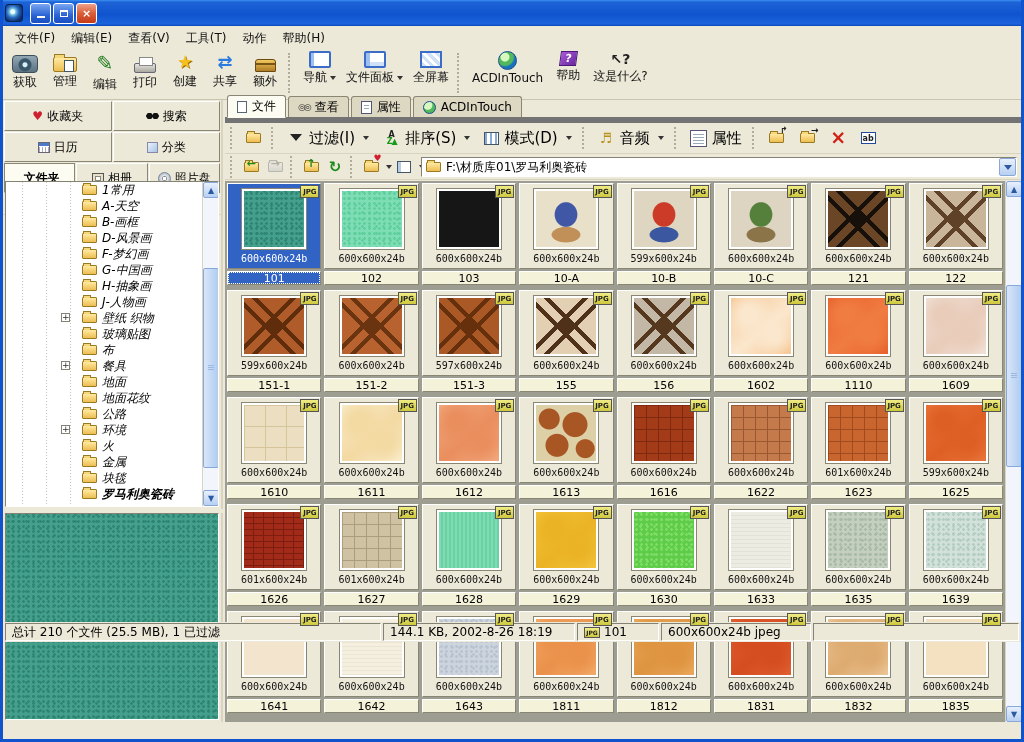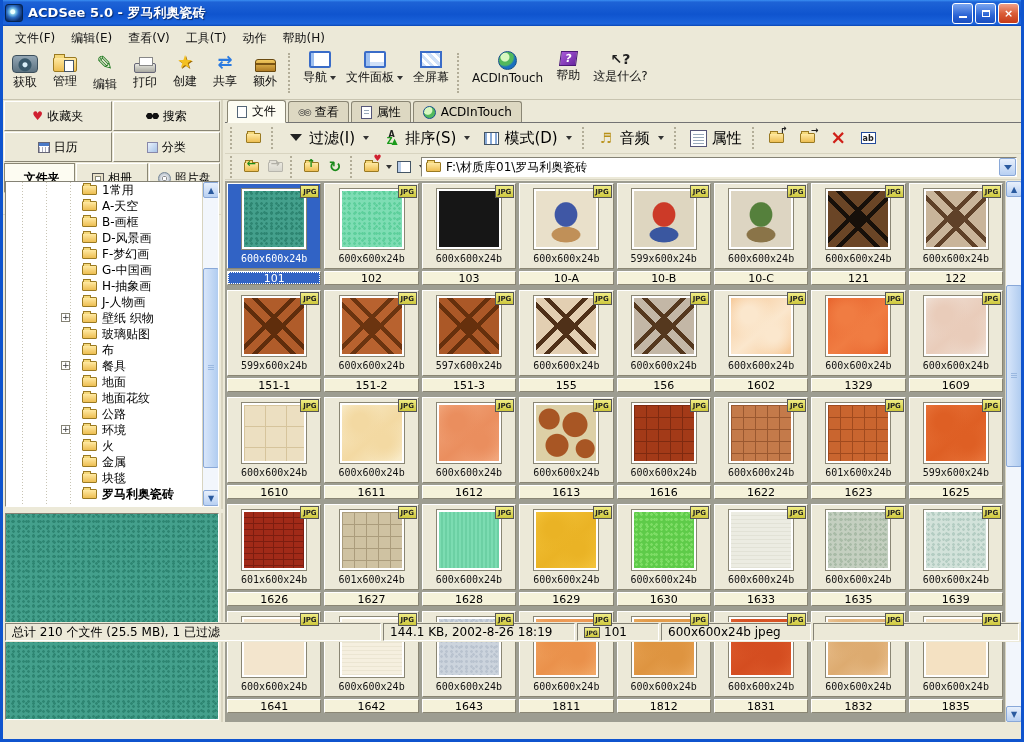--- a/index.html
+++ b/index.html
@@ -72,39 +72,39 @@
   .ic-calendar{width:12px;height:11px;border:1px solid #667;background:repeating-linear-gradient(90deg,#aab 0 1px,transparent 1px 3px) 0 4px/100% 100% no-repeat,#fff;box-shadow:inset 0 3px 0 #4a7ac8;}
   .ic-categories{width:11px;height:11px;border:1px solid #88a;background:linear-gradient(135deg,#eaf2fc,#a8c4e8);}
   .ic-album{width:12px;height:11px;border:1px solid #555;background:#fff;box-shadow:inset 0 0 0 2px #e8e0c8,inset 0 0 0 3px #887;}
   .ic-disc{width:13px;height:13px;border-radius:50%;border:1px solid #789;background:radial-gradient(circle,#fff 0 1.5px,#888 2px,#e0e4ea 3px,#b0b8c0 6px);}
   .fplus{position:relative;}
   .fplus::after{content:'+';position:absolute;right:-4px;top:-6px;color:#1a7a1a;font-weight:bold;font-size:10px;background:#f8f4d8;border:1px solid #9a7a22;border-radius:50%;width:8px;height:8px;line-height:7px;text-align:center;}
   
   #tree{position:absolute;left:2px;top:81px;width:214px;height:326px;background:#fff;
     border:1px solid;border-color:#848275 #fff #fff #848275;overflow:hidden;
     background-image:repeating-linear-gradient(180deg,#c8c4b4 0 1px,transparent 1px 3px),repeating-linear-gradient(180deg,#c8c4b4 0 1px,transparent 1px 3px),repeating-linear-gradient(180deg,#c8c4b4 0 1px,transparent 1px 3px);
-    background-size:1px 100%,1px 100%,1px 100%;background-position:16px 0,40px 0,64px 0;background-repeat:no-repeat;}
+    background-size:1px 100%,1px 100%,1px 100%;background-position:16px 0,40px 0,64px 0;background-repeat:no-repeat;font-style:italic;}
   .trow{height:16px;display:flex;align-items:center;padding-left:76px;position:relative;font-size:12px;white-space:nowrap;}
   .trow .folder{margin-right:5px;flex:none;}
   .trow.sel span{font-weight:bold;}
   .ebox{position:absolute;left:55px;top:3px;width:9px;height:9px;background:#fff;border:1px solid #848275;
     font-size:9px;line-height:7px;text-align:center;color:#333;}
   
   .vscroll{position:absolute;right:0;top:0;bottom:0;width:16px;background:#f2f6fc;border-left:1px solid #d8d4c0;}
   .sbtn{position:absolute;left:0;width:16px;height:16px;background:linear-gradient(#e8f0fc,#b8d0f2);
     border:1px solid #89a8d8;border-radius:2px;color:#2a5a9f;font-size:8px;display:flex;align-items:center;justify-content:center;}
   .sthumb{position:absolute;left:0;width:16px;background:linear-gradient(90deg,#d8e6fa,#b0ccf0);border:1px solid #89a8d8;border-radius:2px;}
   .sthumb::after{content:'';position:absolute;left:4px;right:4px;top:50%;height:5px;margin-top:-3px;
     background:repeating-linear-gradient(180deg,#9ab8e0 0 1px,transparent 1px 2px);}
   
   #splitter{position:absolute;left:0;top:409px;width:220px;height:4px;background:#ece9d8;}
   #preview{position:absolute;left:2px;top:413px;width:214px;height:207px;border:1px solid;border-color:#848275 #fff #fff #848275;}
   
   #main{position:absolute;left:222px;top:100px;width:796px;height:622px;background:#ece9d8;}
-  #maintabs{height:23px;display:flex;align-items:flex-end;padding-left:2px;gap:2px;border-bottom:1px solid #737373;}
+  #maintabs{height:23px;display:flex;align-items:flex-end;padding-left:2px;gap:2px;border-bottom:6px solid #737373;}
   .mtab{height:21px;display:flex;align-items:center;gap:5px;padding:0 9px;font-size:12px;
     border:1px solid #8a8674;border-bottom:none;border-radius:3px 3px 0 0;background:#ddd8c2;}
   .mtab.active{background:#fdfcf2;height:23px;margin-bottom:-1px;border-bottom:1px solid #fdfcf2;}
   .ic-page{width:10px;height:12px;background:#fff;border:1px solid #567;}
   .ic-view2{font-size:9px;letter-spacing:-2px;color:#333;font-weight:bold;}
   .ic-view2::before{content:'◎◎';}
   .ic-globe.small{width:13px;height:13px;}
   .ic-propsdoc{width:11px;height:13px;background:#fff;border:1px solid #557;position:relative;}
   .ic-propsdoc::before{content:'';position:absolute;left:2px;right:2px;top:3px;bottom:2px;
     background:repeating-linear-gradient(180deg,#9ab 0 1px,transparent 1px 3px);}
@@ -161,21 +161,20 @@
   .seg{border:1px solid;border-color:#848275 #fff #fff #848275;font-size:12px;display:flex;align-items:center;padding:0 6px;white-space:nowrap;gap:4px;}
   .seg.fill{flex:1;}
   .minibadge{width:16px;height:11px;font-size:6px;}
 </style>
 </head>
 <body>
 
 <div id="app">
   <div id="titlebar">
     <div id="appicon"></div>
-    <div id="wtitle">ACDSee 5.0 - 罗马利奥瓷砖</div>
     <div class="wbtn">
         <div class="minim"></div>
       </div>
     <div class="wbtn">
         <div class="restore"></div>
       </div>
     <div class="wbtn close">×</div>
   </div>
 
   <div id="menubar">
@@ -667,21 +666,21 @@
             <div class="plate">1602</div>
           </div>
           <div class="cell">
             <div class="tpanel">
               <div class="badge">JPG</div>
               <div class="imgframe">
                 <div class="thumbimg" style="background: radial-gradient(circle at 30% 30%, rgb(240, 124, 66) 0px, rgb(240, 124, 66) 14%, transparent 42%), radial-gradient(circle at 70% 65%, rgb(240, 124, 66) 0px, rgb(240, 124, 66) 12%, transparent 40%), linear-gradient(140deg, rgb(231, 98, 43), rgb(240, 124, 66) 55%, rgb(231, 98, 43));"></div>
               </div>
               <div class="dims">600x600x24b</div>
             </div>
-            <div class="plate">1329</div>
+            <div class="plate">1110</div>
           </div>
           <div class="cell">
             <div class="tpanel">
               <div class="badge">JPG</div>
               <div class="imgframe">
                 <div class="thumbimg" style="background: radial-gradient(circle at 30% 30%, rgb(233, 204, 186) 0px, rgb(233, 204, 186) 14%, transparent 42%), radial-gradient(circle at 70% 65%, rgb(233, 204, 186) 0px, rgb(233, 204, 186) 12%, transparent 40%), linear-gradient(140deg, rgb(240, 225, 214), rgb(233, 204, 186) 55%, rgb(240, 225, 214));"></div>
               </div>
               <div class="dims">600x600x24b</div>
             </div>
             <div class="plate">1609</div>

